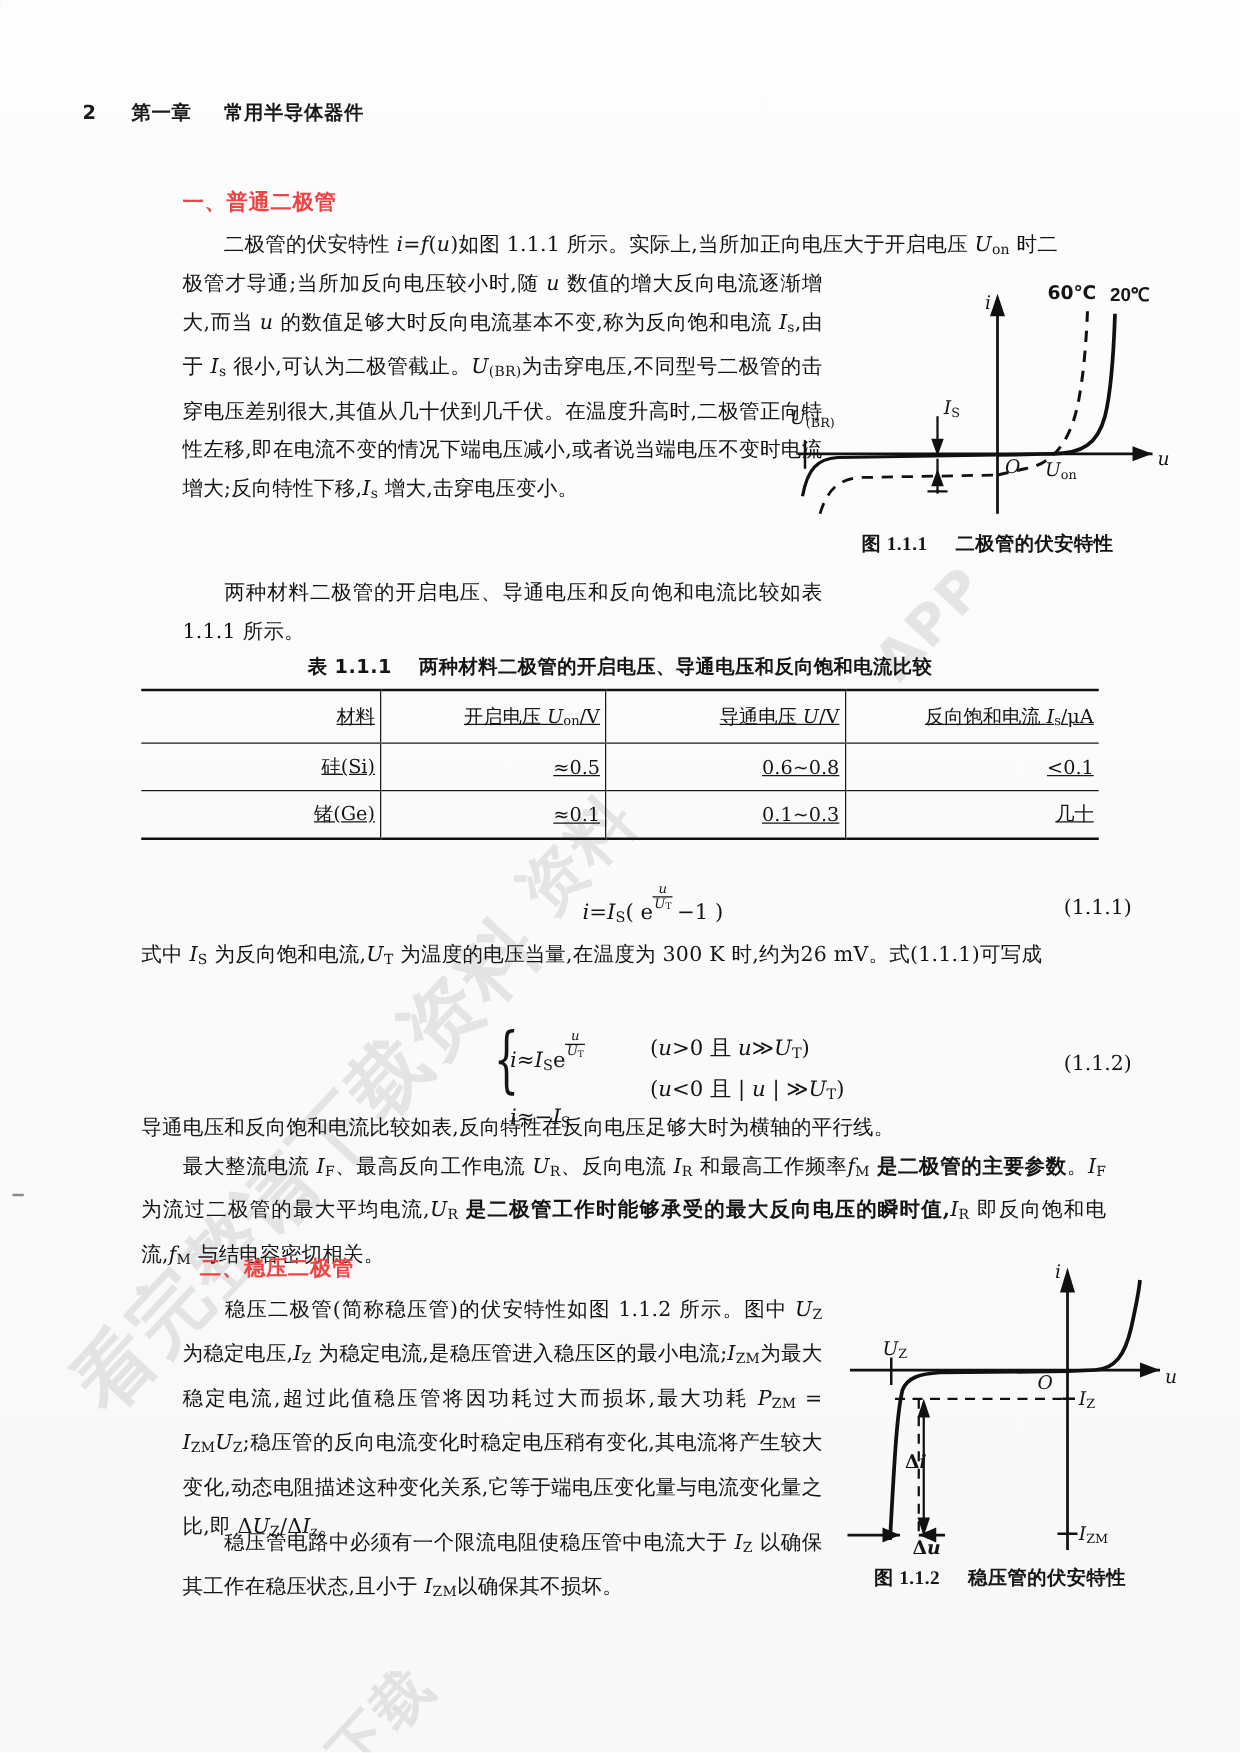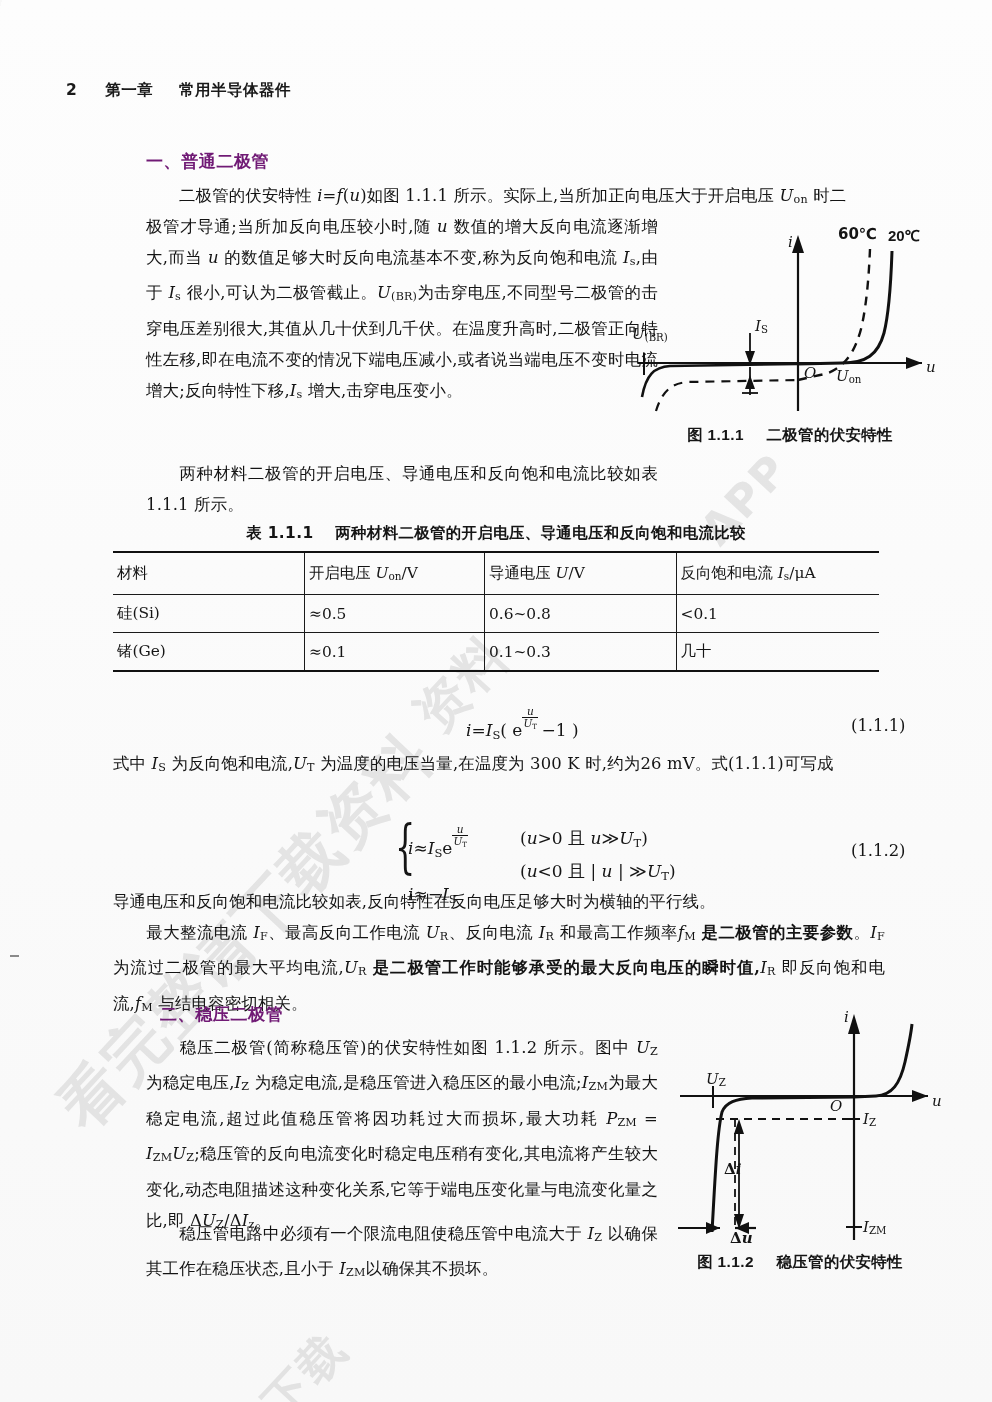--- a/index.html
+++ b/index.html
@@ -66,21 +66,21 @@
   }
   .running-head .pageno { margin-right: 22px; }
   .running-head .chap   { margin-right: 20px; }
 
   .heading {
     position: absolute;
     font-size: 17px;
     font-weight: 700;
     font-family: "DejaVu Sans", "Liberation Sans", sans-serif;
     letter-spacing: 0.6px;
-    color: #701a75;
+    color: #ef4444;
   }
   #h-common { left: 146px; top: 150px; }
   #h-zener  { left: 160px; top: 1003px; }
 
   .para {
     position: absolute;
     font-size: 16.4px;
     line-height: 31px;
     letter-spacing: 0.2px;
     text-align: justify;
@@ -109,24 +109,25 @@
   .table-caption .tnum { margin-right: 16px; }
   table.cmp {
     position: absolute;
     left: 113px;
     top: 551px;
     width: 766px;
     border-collapse: collapse;
     font-size: 15.4px;
   }
   table.cmp th, table.cmp td {
-    text-align: left;
+    text-align: right;
     padding: 8px 4px;
     font-weight: 400;
     border-left: 1.4px solid #1a1a1a;
+    text-decoration: underline;
   }
   table.cmp th:first-child, table.cmp td:first-child { border-left: none; }
   table.cmp thead th {
     border-top: 2.2px solid #111;
     border-bottom: 1.4px solid #1a1a1a;
     padding: 10px 4px;
   }
   table.cmp tbody tr:last-child td { border-bottom: 2.2px solid #111; }
   table.cmp tbody tr td { border-bottom: 1.4px solid #1a1a1a; }
   table.cmp col.c1 { width: 25%; }
@@ -163,21 +164,21 @@
     transform-origin: left center;
   }
 
   
   .figure { position: absolute; }
   .fig-caption {
     position: absolute;
     text-align: center;
     font-size: 15.4px;
     font-weight: 700;
-    font-family: Liberation Sans, sans-serif;
+    font-family: Liberation Serif, serif;
     letter-spacing: 0.4px;
     white-space: nowrap;
   }
   .fig-caption .fnum { margin-right: 18px; }
 
   .edge-tick {
     position: absolute;
     left: 10px;
     top: 955px;
     width: 9px;

